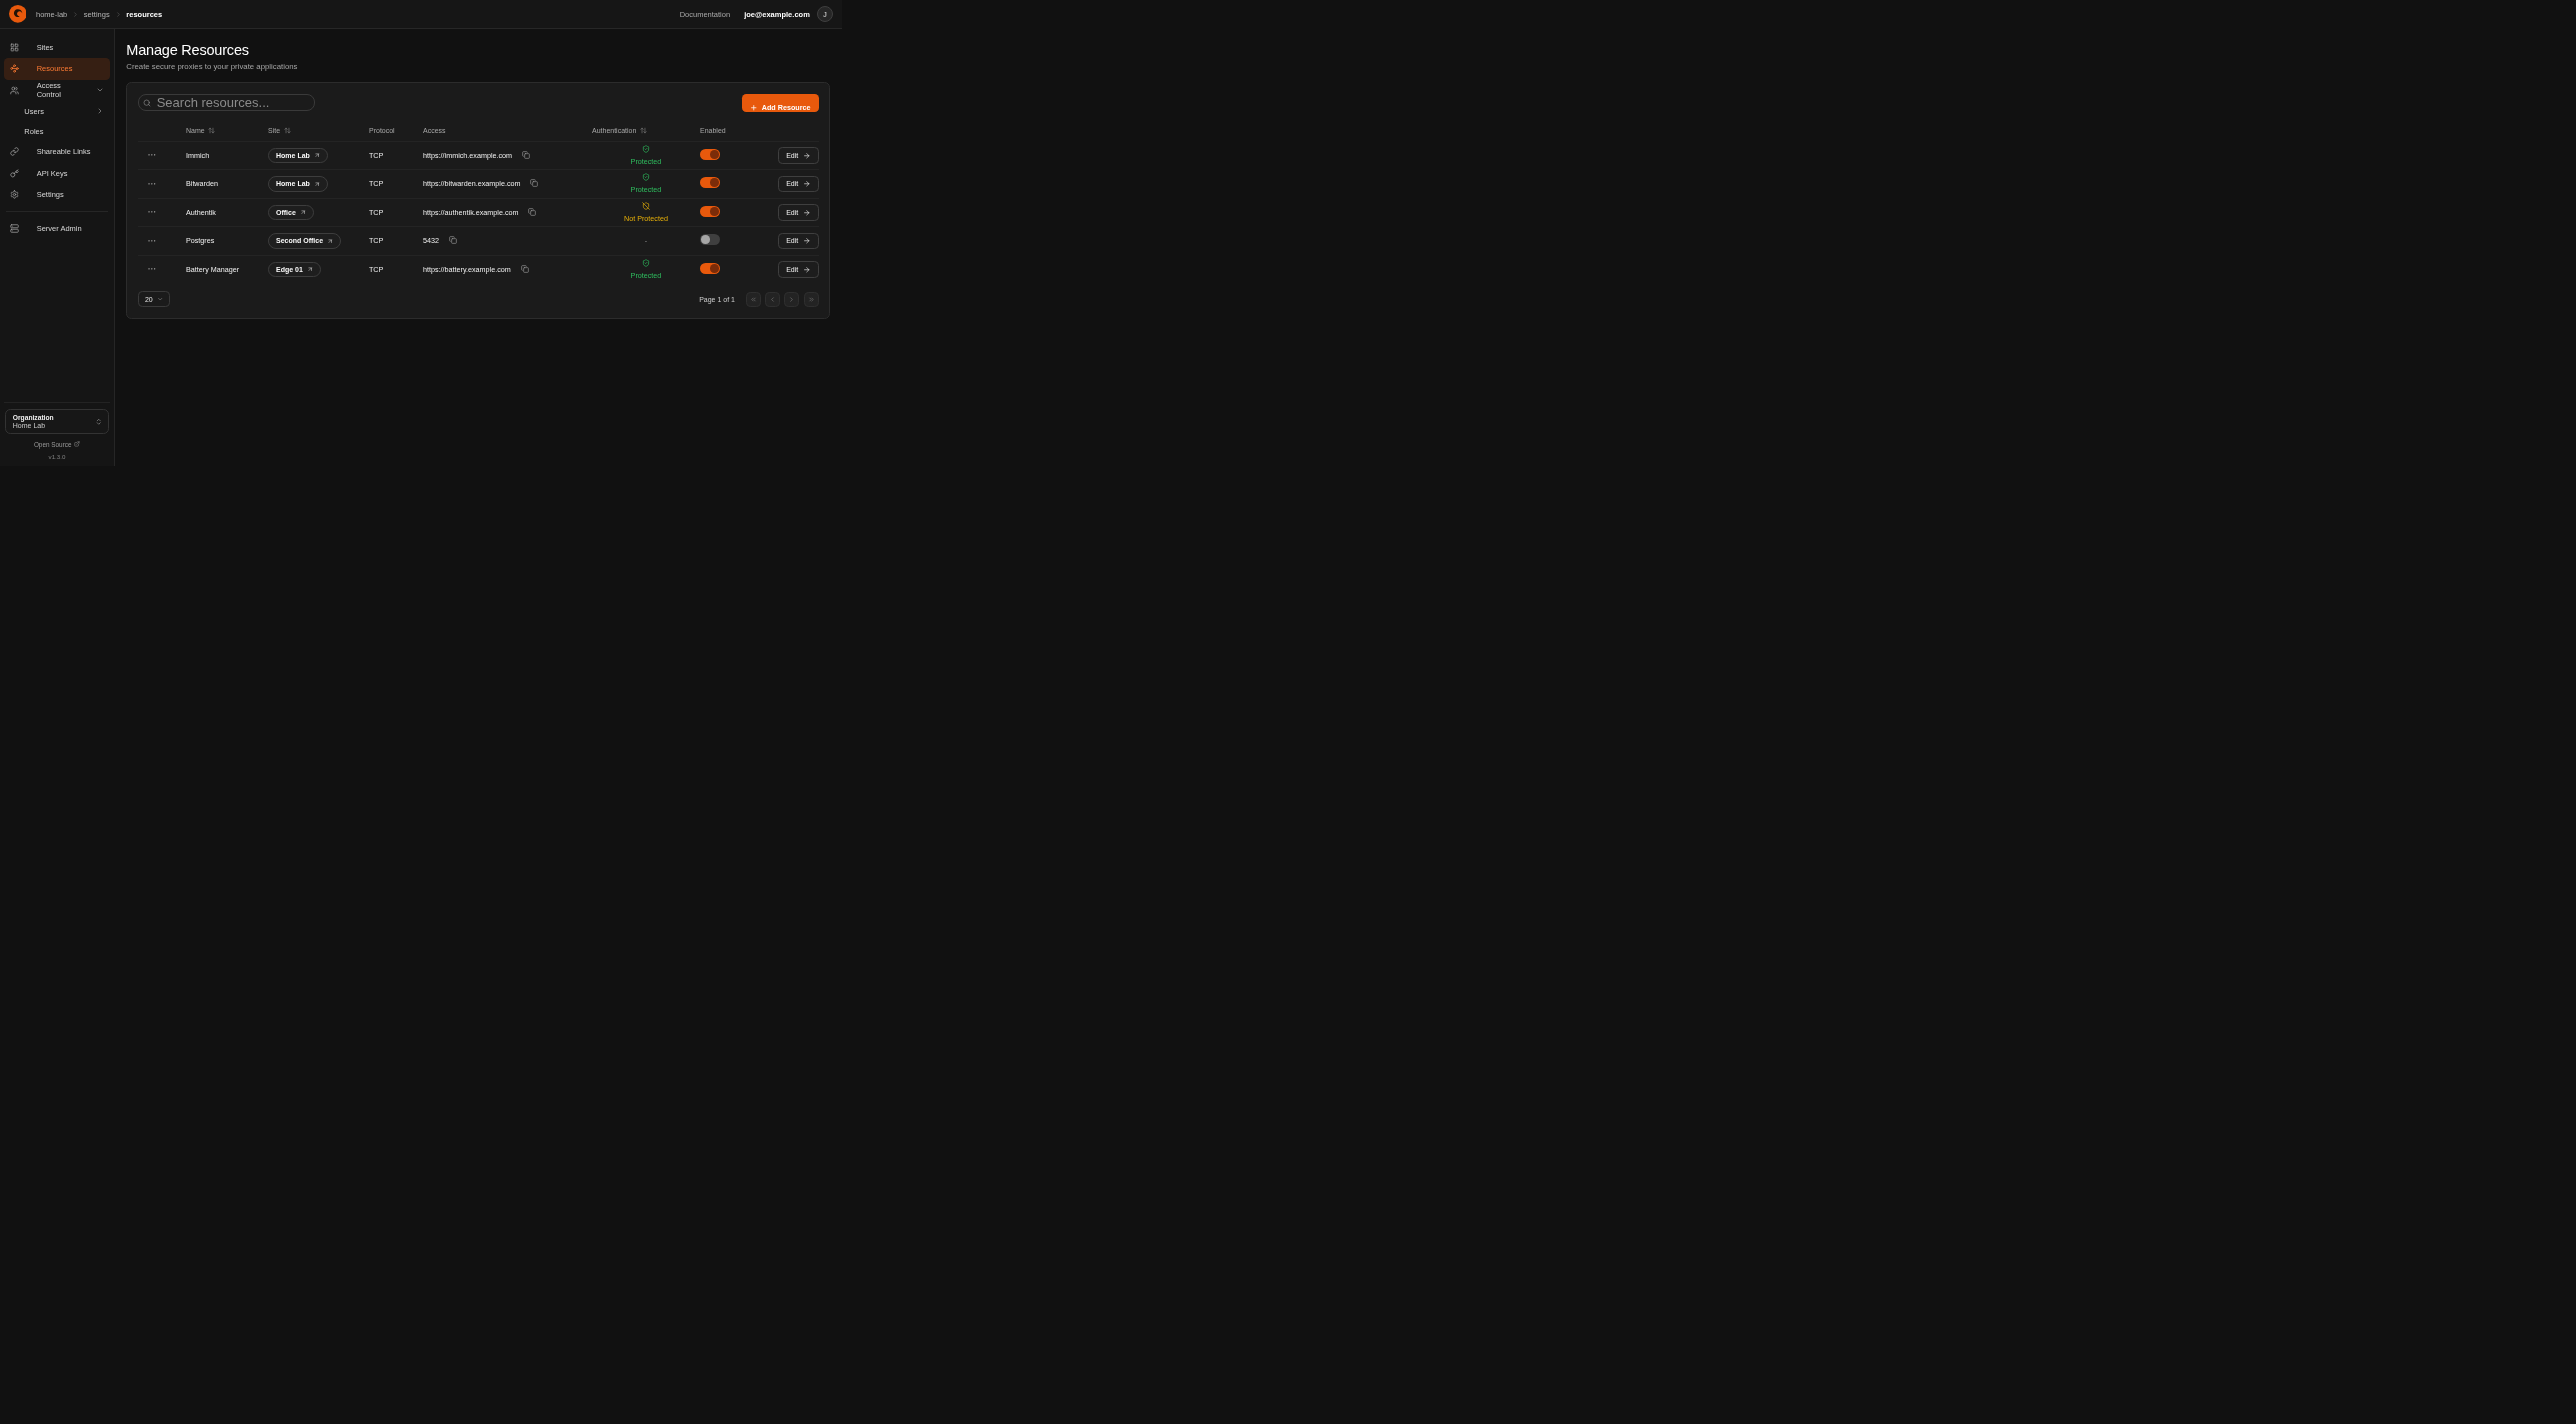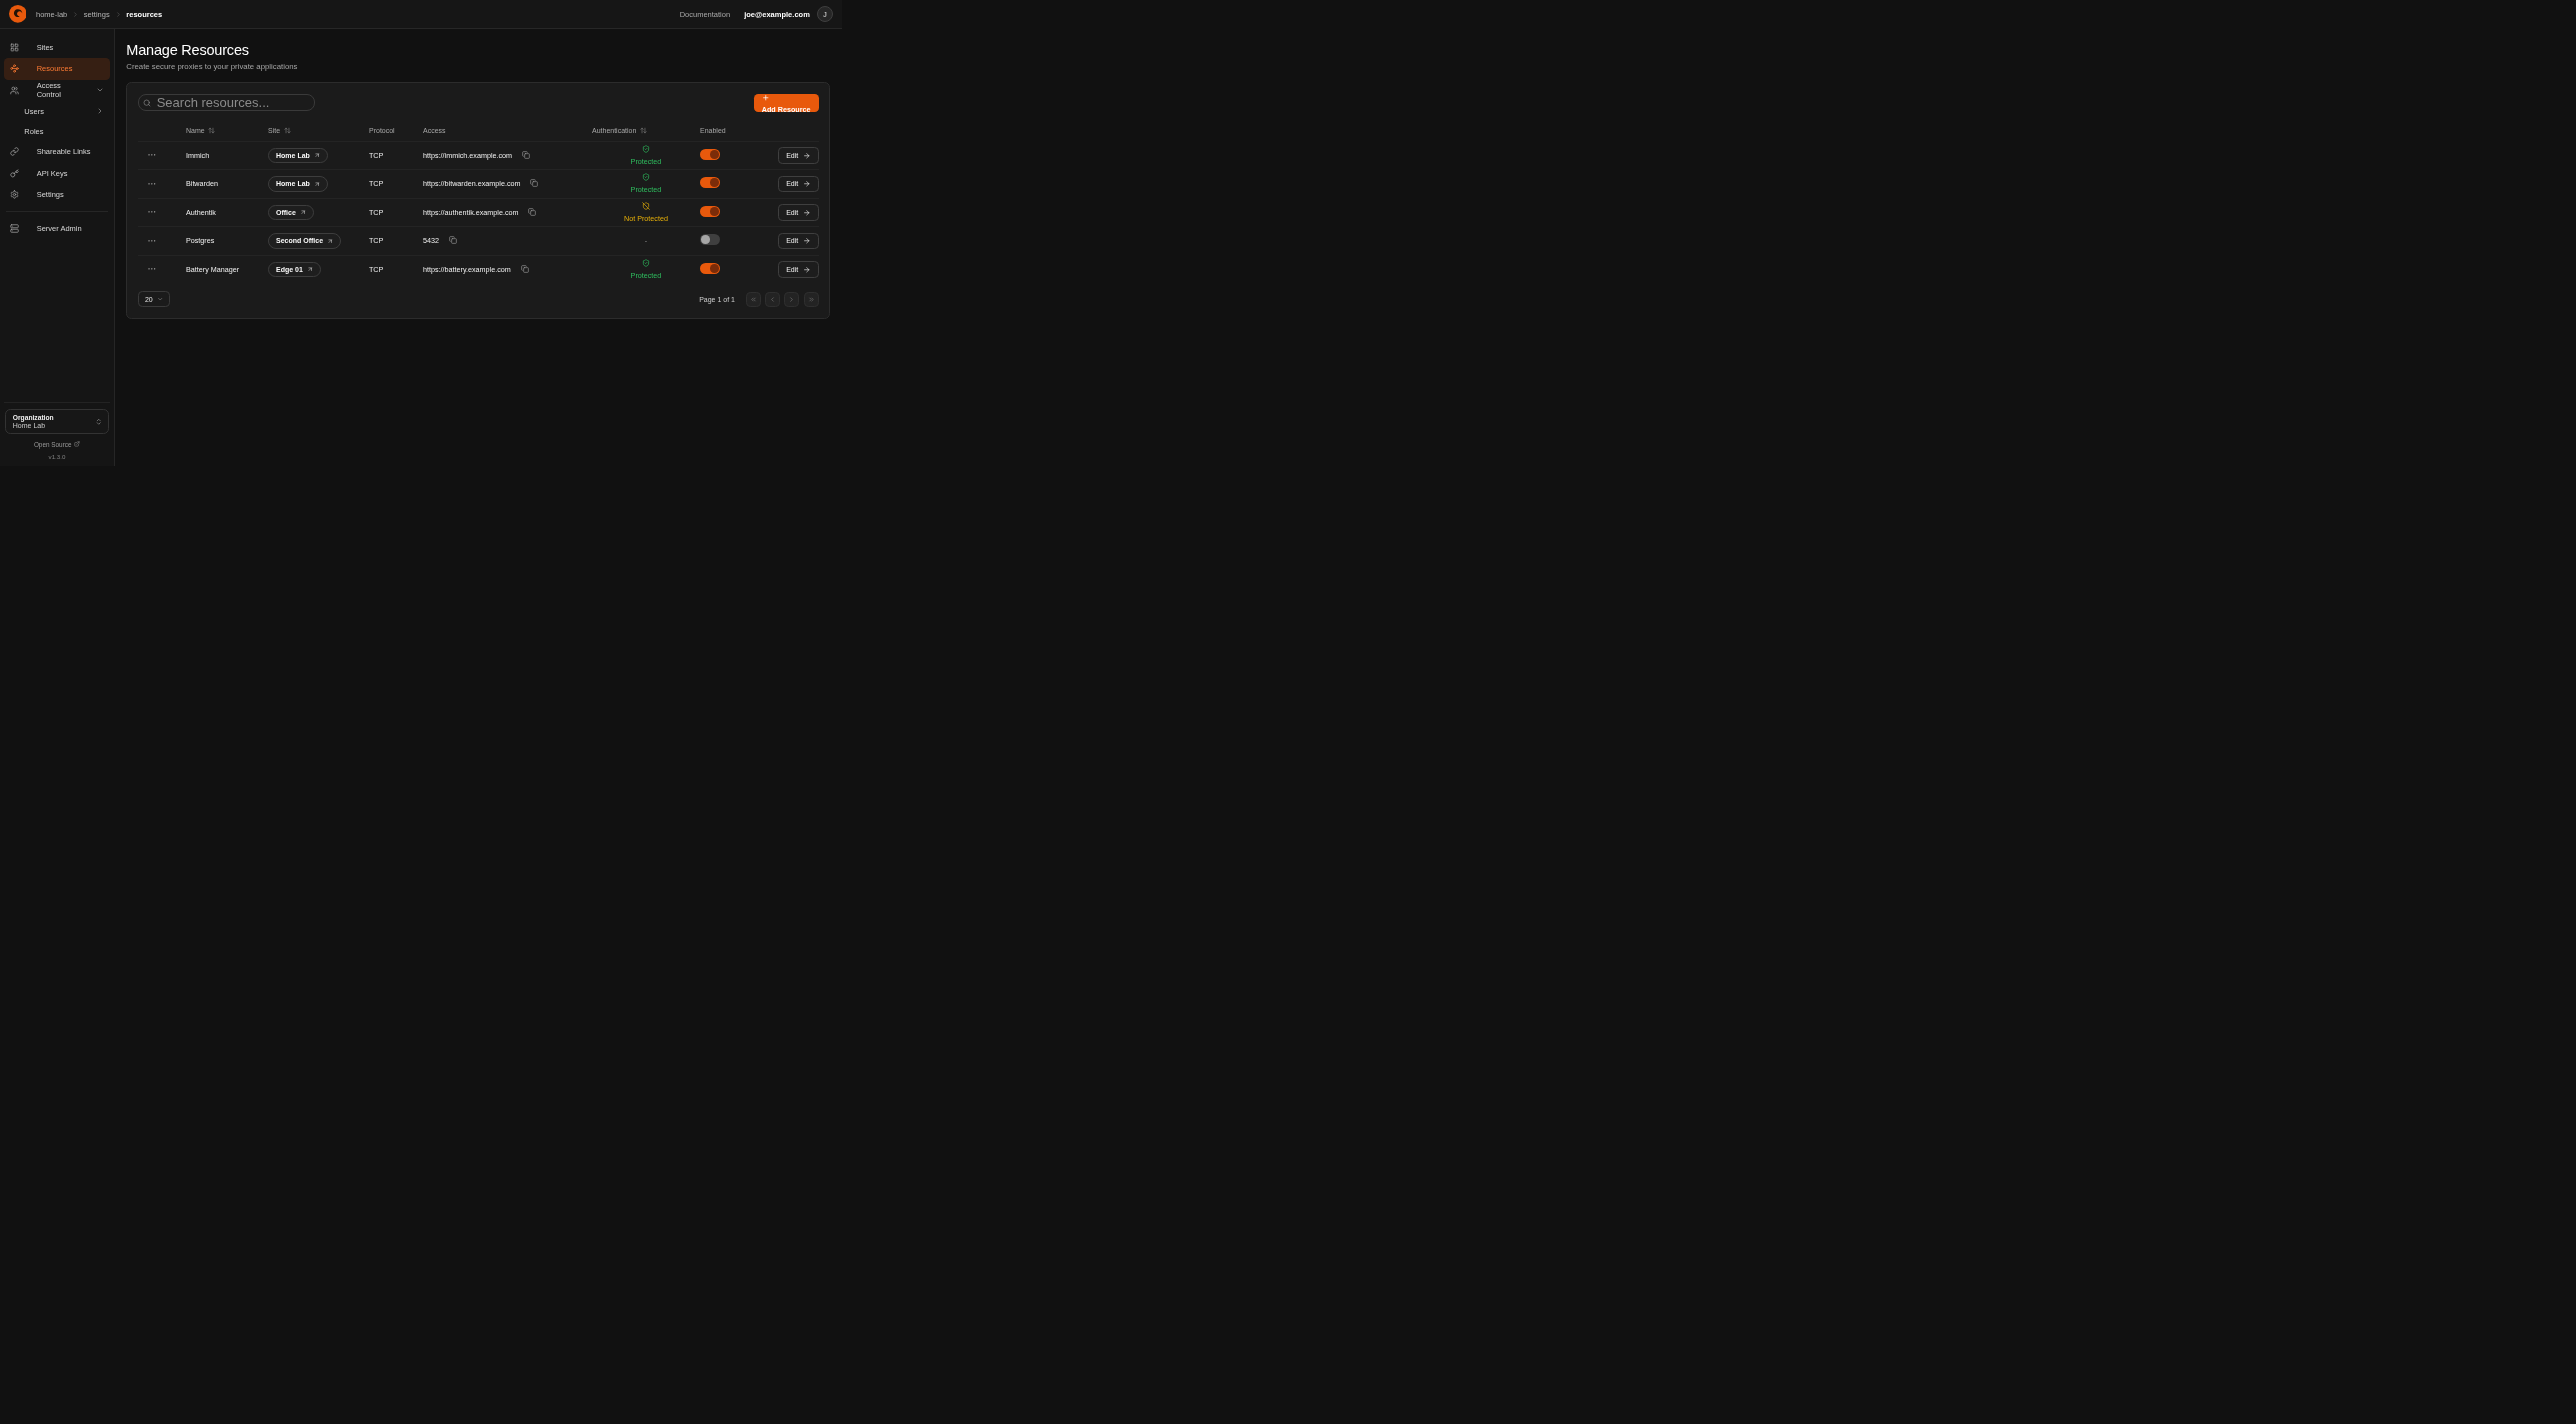--- a/index.html
+++ b/index.html
@@ -48,22 +48,22 @@
   .page-title { font-size:14.5px; font-weight:400; color:#ffffff; letter-spacing:-0.2px; }
   .page-sub { margin-top:3.8px; color:#a3a3a3; font-size:7.8px; }
 
   .card { margin-top:10.7px; background:#1b1b1b; border:0.5px solid #2c2c2c; border-radius:5.4px; padding:10.7px; }
   .card-head { display:flex; align-items:center; }
   .search-wrap { position:relative; }
   .search-wrap .sicon { position:absolute; left:5.4px; top:4.8px; color:#8a8a8a; }
   .search-input { width:177px; height:17.7px; background:transparent; border:0.5px solid #3a3a3a; border-radius:8px;
                   color:#e5e5e5; font-family:inherit; font-size:13px; padding:0 5.4px 0 17.7px; outline:none; }
   .search-input::placeholder { color:#8a8a8a; }
-  .add-btn { margin-left:auto; display:flex; align-items:flex-start; gap:4.3px; height:18px; padding:0 8px;
-             background:#e8590c; color:#ffffff; font-size:7.2px; font-weight:700; border-radius:4.3px;flex-direction:column; }
+  .add-btn { margin-left:auto; display:flex; align-items:flex-end; gap:4.3px; height:18px; padding:0 8px;
+             background:#e8590c; color:#ffffff; font-size:7.2px; font-weight:700; border-radius:4.3px; }
 
   .tgrid { display:grid; grid-template-columns:48px 82px 101px 54px 169px 108px 64px 1fr; align-items:center; }
   .thead { margin-top:8.6px; height:20.4px; color:#a8a8a8; font-size:7px; }
   .th { display:flex; align-items:center; gap:3.8px; }
   .th .sorticon { color:#8a8a8a; }
   .trow { height:28.5px; border-top:0.5px solid #242424; font-size:7.2px; color:#f0f0f0; }
   .c-menu { display:flex; justify-content:flex-start; padding-left:9px; color:#cfcfcf; }
   .pill { display:inline-flex; align-items:center; gap:3.8px; height:15.6px; padding:0 7px; border:0.5px solid #3d3d3d;
           border-radius:536px; background:#1e1e1e; color:#fafafa; font-size:7px; font-weight:600; width:max-content; }
   .pill .picon { color:#d8d8d8; }

